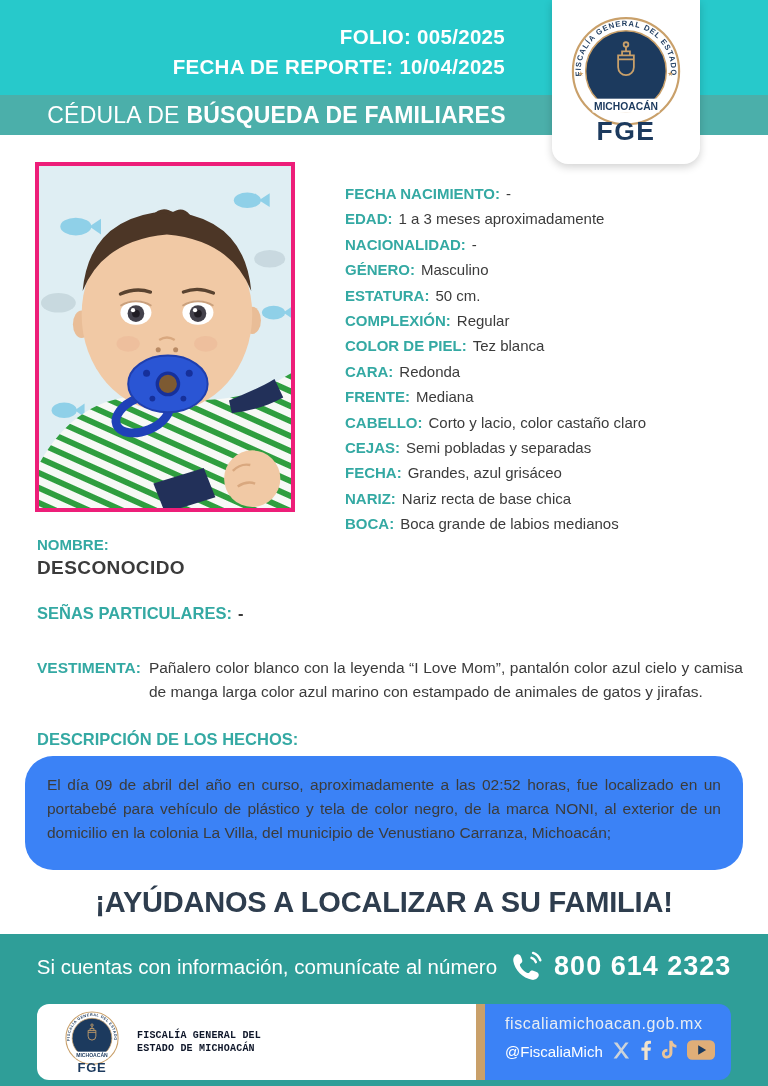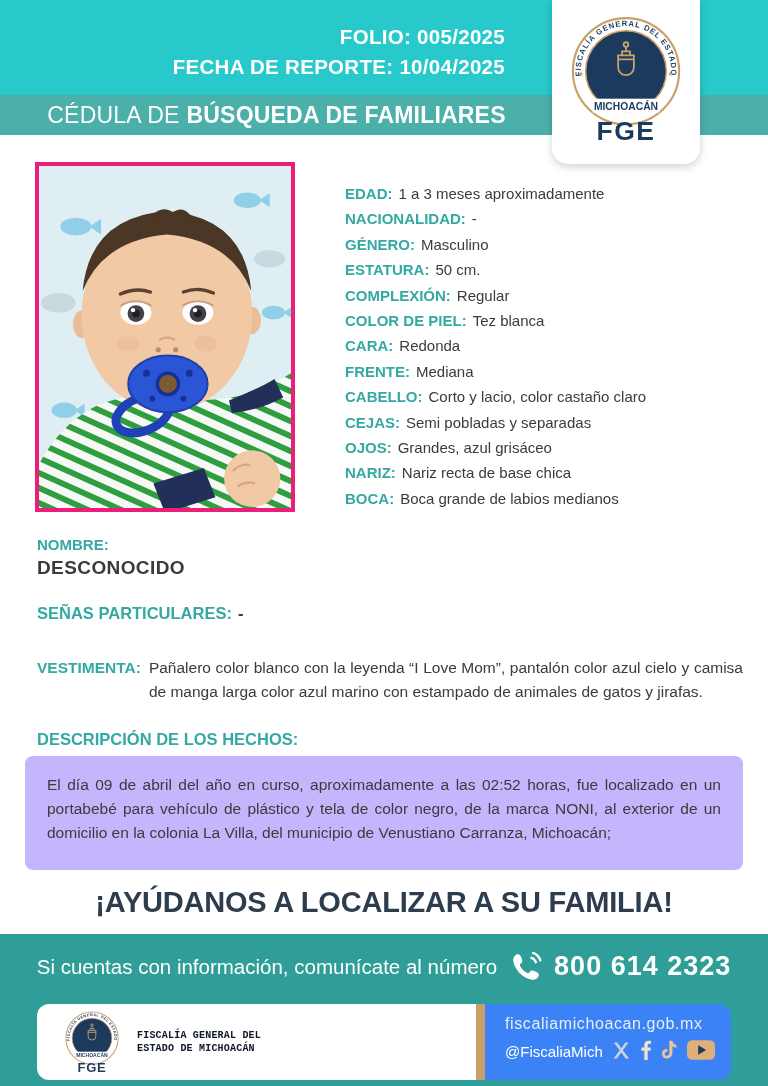--- a/index.html
+++ b/index.html
@@ -45,22 +45,22 @@
   .name-block .nlbl{color:#34A9A3;font-weight:bold;font-size:15px;}
   .name-block .nval{color:#3B3B3B;font-weight:bold;font-size:19px;letter-spacing:.4px;margin-top:4px;}
   .senas{position:absolute;left:37px;top:604px;font-size:16.5px;}
   .senas .lbl{font-size:16.5px;}
   .senas .val{font-weight:bold;}
   .vest{position:absolute;left:37px;top:656px;width:706px;display:flex;font-size:15.5px;}
   .vest .lbl{flex:none;margin-right:8px;font-size:15.5px;line-height:1.55;}
   .vest p{margin:0;color:#3B3B3B;line-height:1.55;text-align:justify;}
   .hechos-h{position:absolute;left:37px;top:730px;color:#34A9A3;font-weight:bold;font-size:16.5px;}
   .hechos-box{
-    position:absolute;left:25px;top:756px;width:718px;height:114px;background:#c4b5fd;
-    border-radius:8px;box-sizing:border-box;padding:17px 22px 0 22px;
+    position:absolute;left:25px;top:756px;width:718px;height:114px;background:#3b82f6;
+    border-radius:28px;box-sizing:border-box;padding:17px 22px 0 22px;
   }
   .hechos-box p{margin:0;font-size:15.5px;line-height:1.55;color:#3B3B3B;text-align:justify;}
   .cta{
     position:absolute;left:0;top:886px;width:768px;text-align:center;
     color:#2E3D4E;font-weight:bold;font-size:29px;letter-spacing:-.2px;
   }
   
   .footer-bar{position:absolute;left:0;top:934px;width:768px;height:152px;background:#2F9E98;}
   .phone-row{
     position:absolute;left:0;top:950px;width:768px;display:flex;align-items:center;
@@ -188,31 +188,32 @@
       <circle cx="111" cy="212" r="3.6" fill="#16309a"></circle>
       <circle cx="155" cy="212" r="3.6" fill="#16309a"></circle>
       <circle cx="117" cy="238" r="3" fill="#16309a"></circle>
       <circle cx="149" cy="238" r="3" fill="#16309a"></circle>
       <circle cx="133" cy="223" r="11" fill="#7d5a32" stroke="#16309a" stroke-width="3.4"></circle>
     </g>
   </svg>
 </figure>
 
 <ul class="details">
+  <li><span class="lbl">FECHA NACIMIENTO:</span><span class="val">-</span></li>
   <li><span class="lbl">EDAD:</span><span class="val">1 a 3 meses aproximadamente</span></li>
   <li><span class="lbl">NACIONALIDAD:</span><span class="val">-</span></li>
   <li><span class="lbl">GÉNERO:</span><span class="val">Masculino</span></li>
   <li><span class="lbl">ESTATURA:</span><span class="val">50 cm.</span></li>
   <li><span class="lbl">COMPLEXIÓN:</span><span class="val">Regular</span></li>
   <li><span class="lbl">COLOR DE PIEL:</span><span class="val">Tez blanca</span></li>
   <li><span class="lbl">CARA:</span><span class="val">Redonda</span></li>
   <li><span class="lbl">FRENTE:</span><span class="val">Mediana</span></li>
   <li><span class="lbl">CABELLO:</span><span class="val">Corto y lacio, color castaño claro</span></li>
   <li><span class="lbl">CEJAS:</span><span class="val">Semi pobladas y separadas</span></li>
-  <li><span class="lbl">OJOS:</span><span class="val">Grandes, azul grisáceo</span></li>
+  <li><span class="lbl">FECHA:</span><span class="val">Grandes, azul grisáceo</span></li>
   <li><span class="lbl">NARIZ:</span><span class="val">Nariz recta de base chica</span></li>
   <li><span class="lbl">BOCA:</span><span class="val">Boca grande de labios medianos</span></li>
 </ul>
 
 <div class="name-block">
   <div class="nlbl">NOMBRE:</div>
   <div class="nval">DESCONOCIDO</div>
 </div>
 
 <div class="senas">

